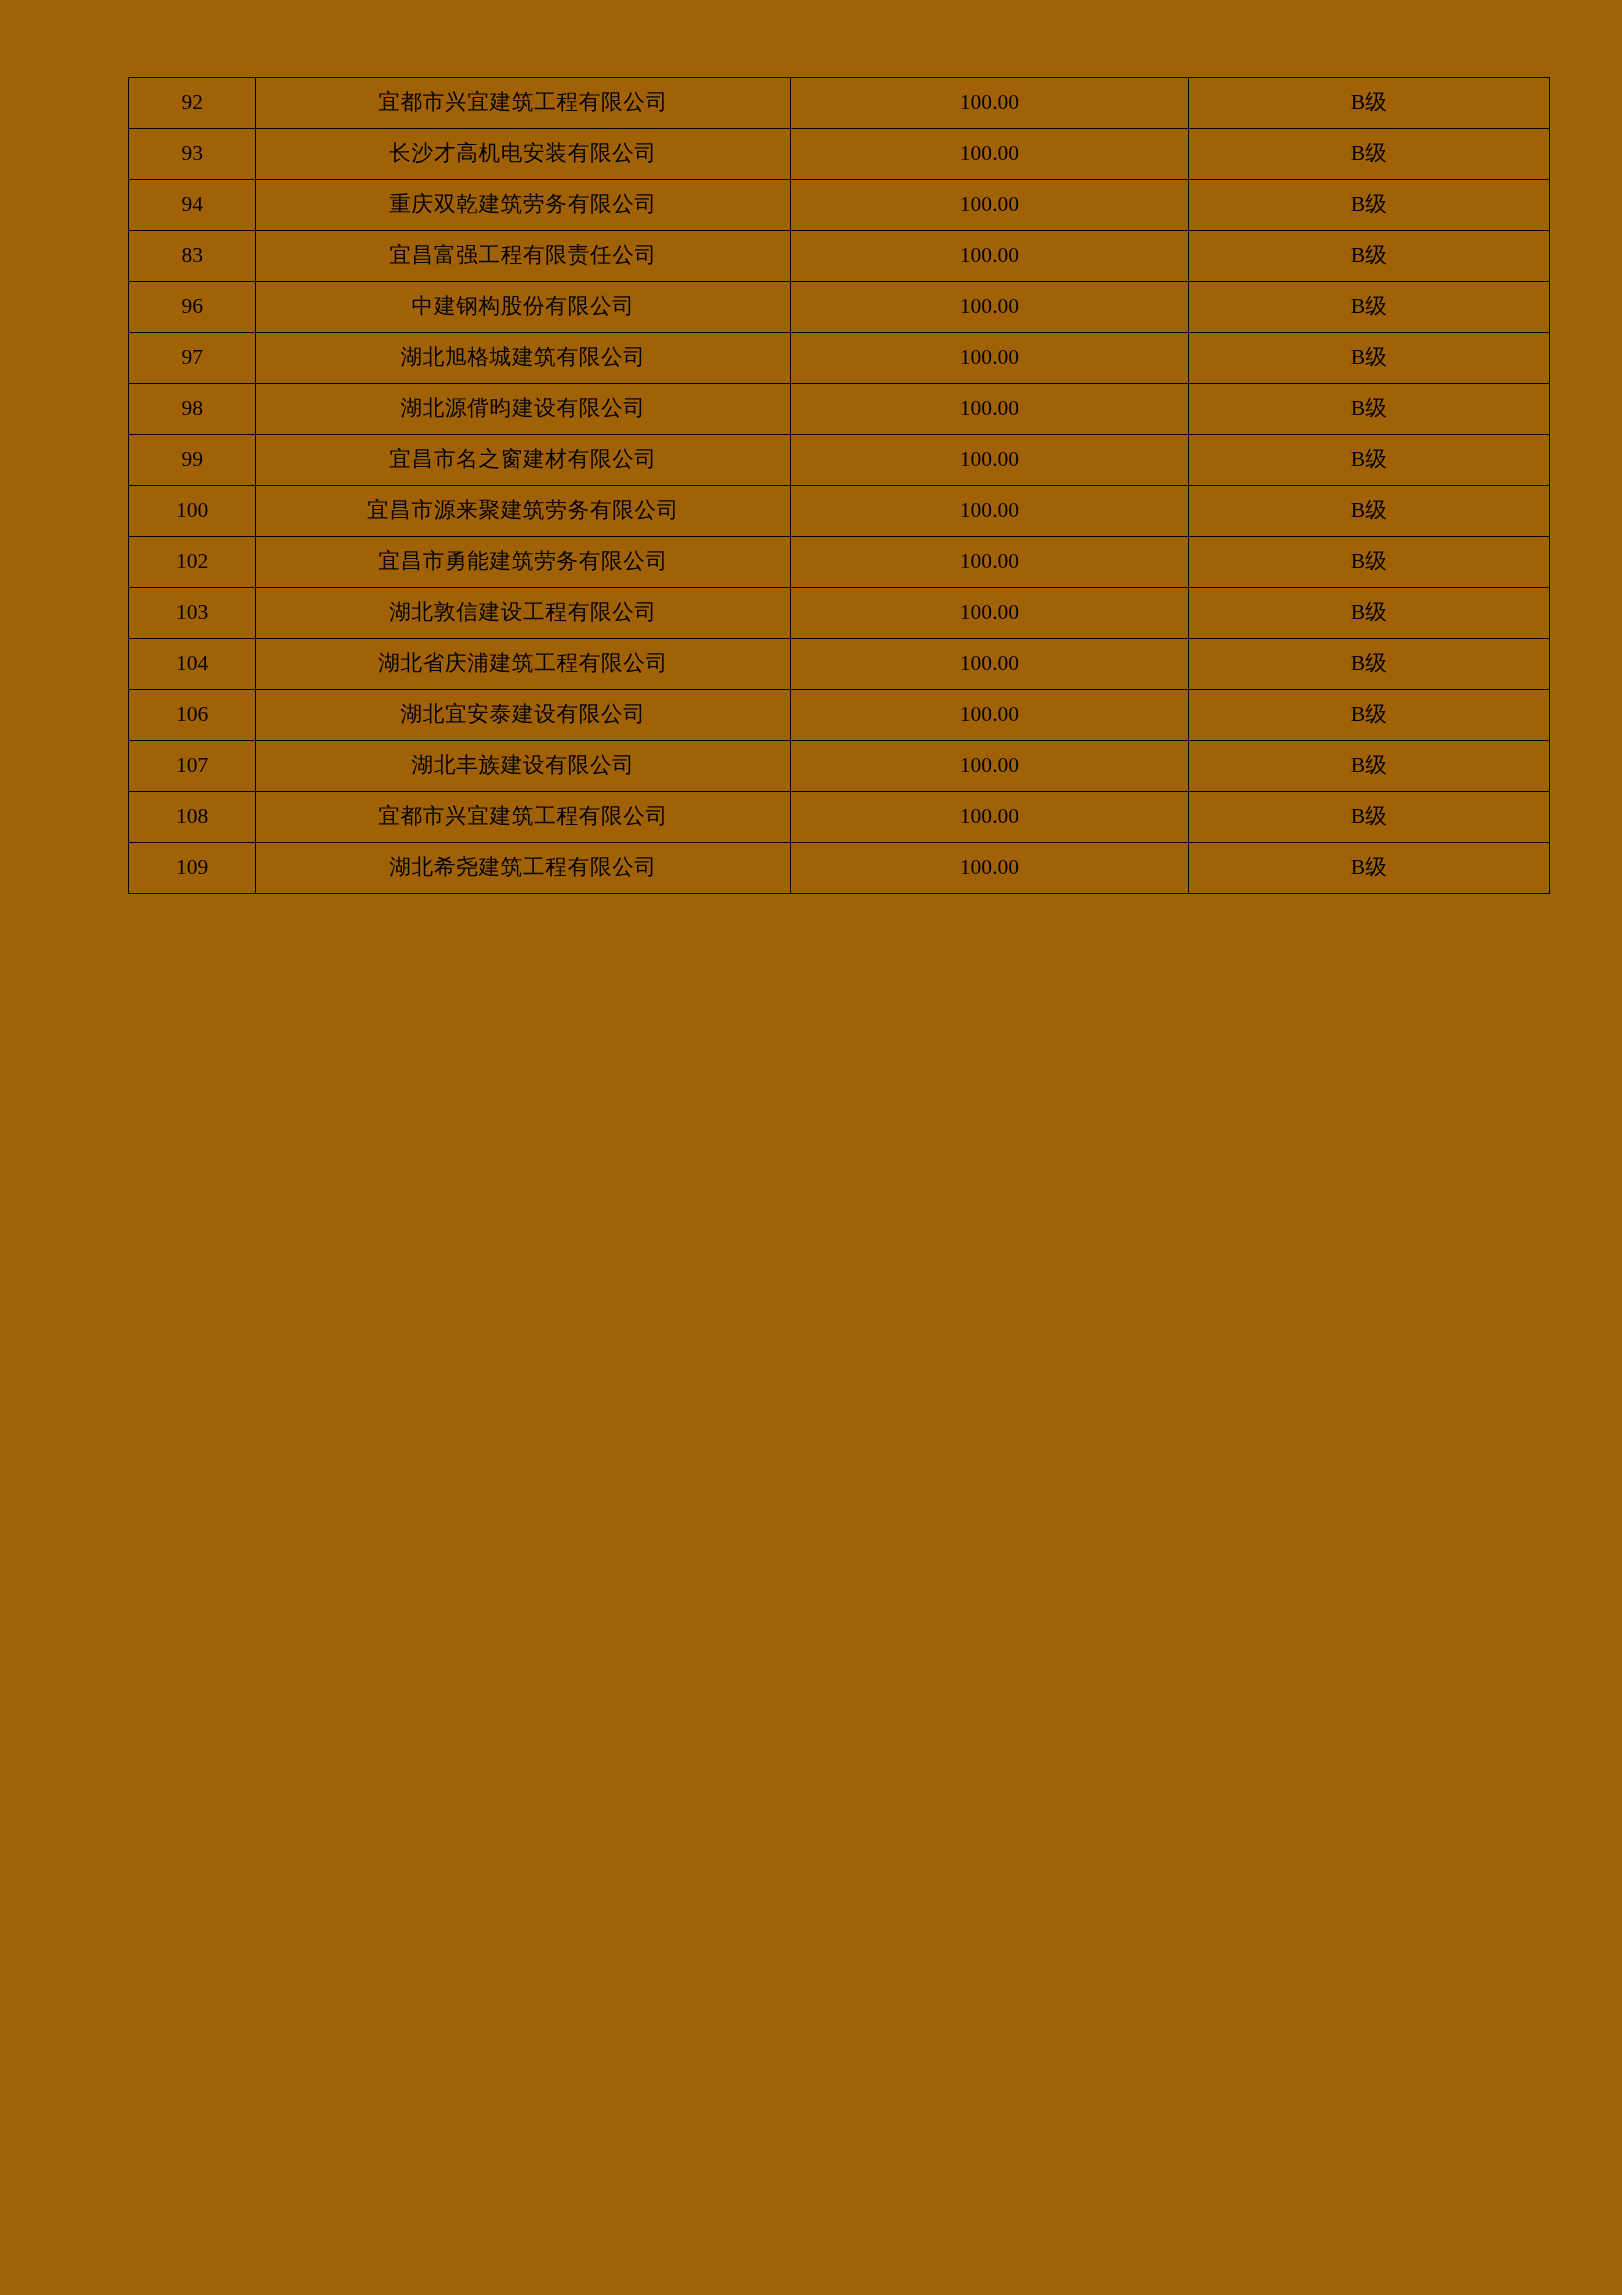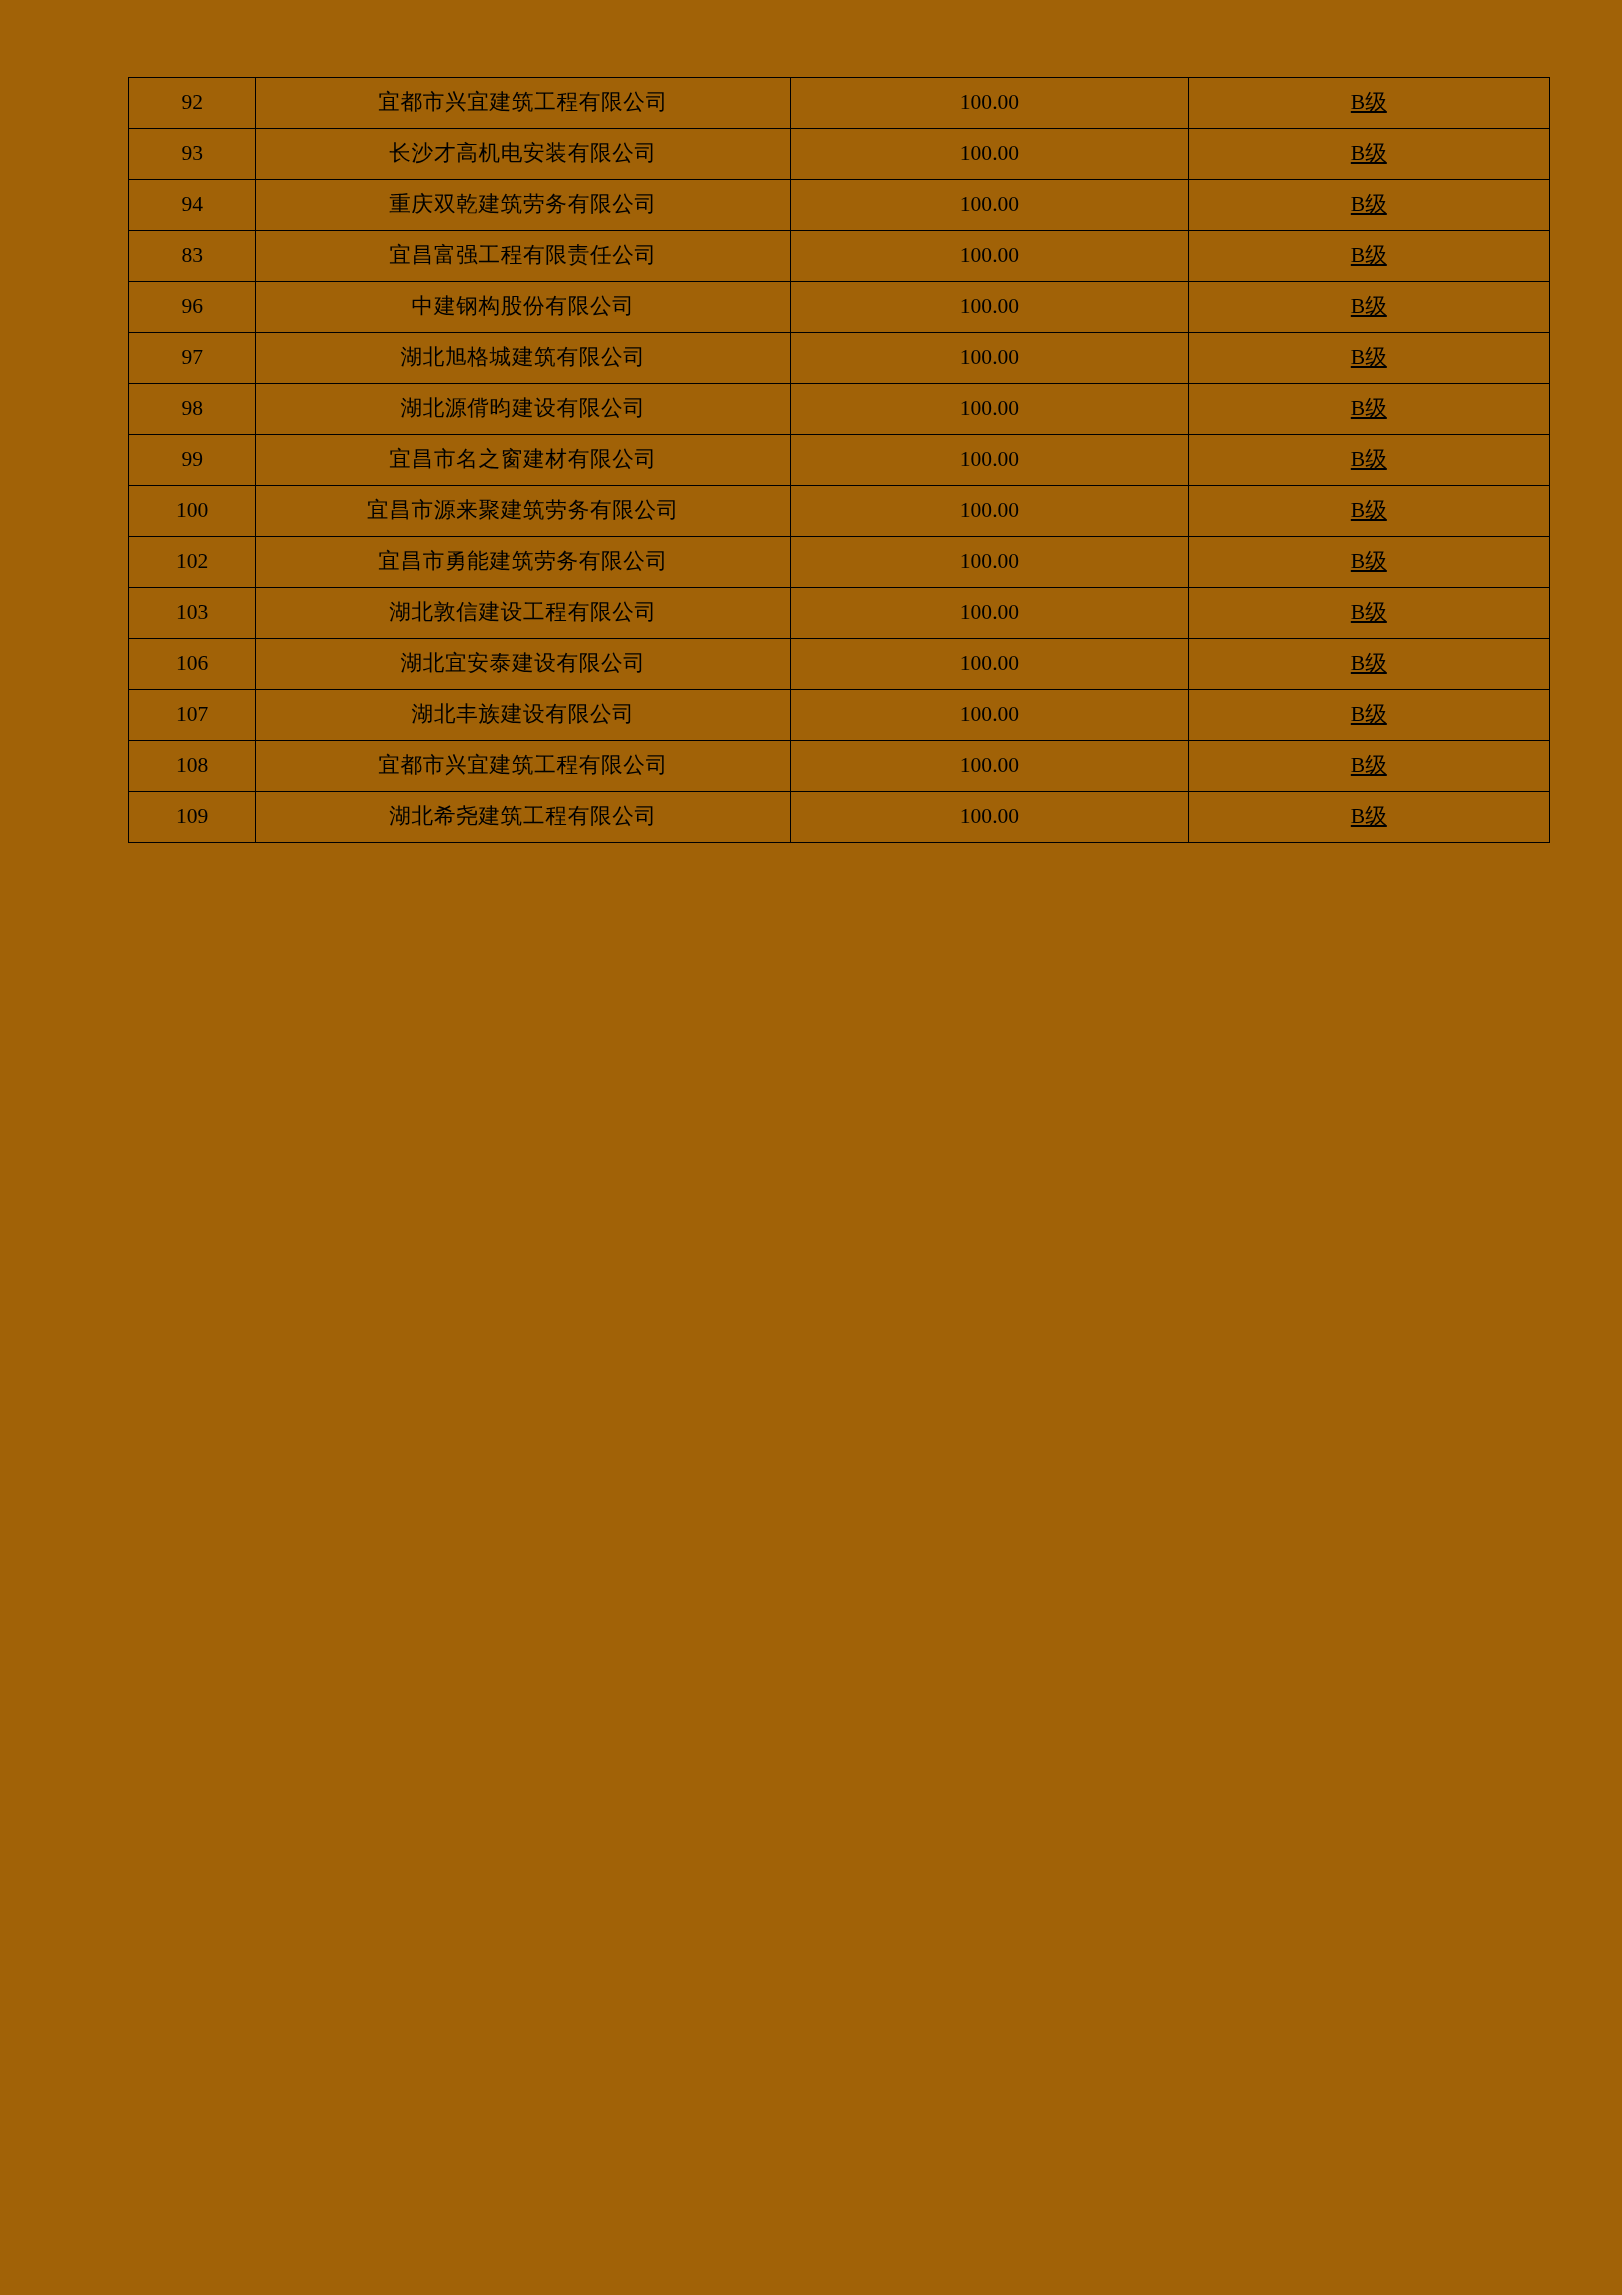--- a/index.html
+++ b/index.html
@@ -39,21 +39,21 @@
     padding: 0 5.2px;
     font-size: 21.6px;
     line-height: 1.2;
     vertical-align: middle;
     text-align: center;
     font-family: "Liberation Serif", "DejaVu Serif", serif;
   }
   td.col-index { width: 116px; }
   td.col-name  { width: 523px; }
   td.col-score { width: 387px; }
-  td.col-grade { width: 349px; text-decoration: underline; }
+  td.col-grade { width: 349px; }
 
   td.col-name {
     letter-spacing: 0.7px;
   }
 </style>
 </head>
 <body>
 
 <div class="page">
   <div class="table-wrap">
@@ -131,20 +131,26 @@
           <td class="col-grade">B级</td>
         </tr>
 
         <tr>
           <td class="col-index">103</td>
           <td class="col-name">湖北敦信建设工程有限公司</td>
           <td class="col-score">100.00</td>
           <td class="col-grade">B级</td>
         </tr>
 
+        <tr>
+          <td class="col-index">104</td>
+          <td class="col-name">湖北省庆浦建筑工程有限公司</td>
+          <td class="col-score">100.00</td>
+          <td class="col-grade">B级</td>
+        </tr>
 
 
         <tr>
           <td class="col-index">106</td>
           <td class="col-name">湖北宜安泰建设有限公司</td>
           <td class="col-score">100.00</td>
           <td class="col-grade">B级</td>
         </tr>
 
         <tr>

